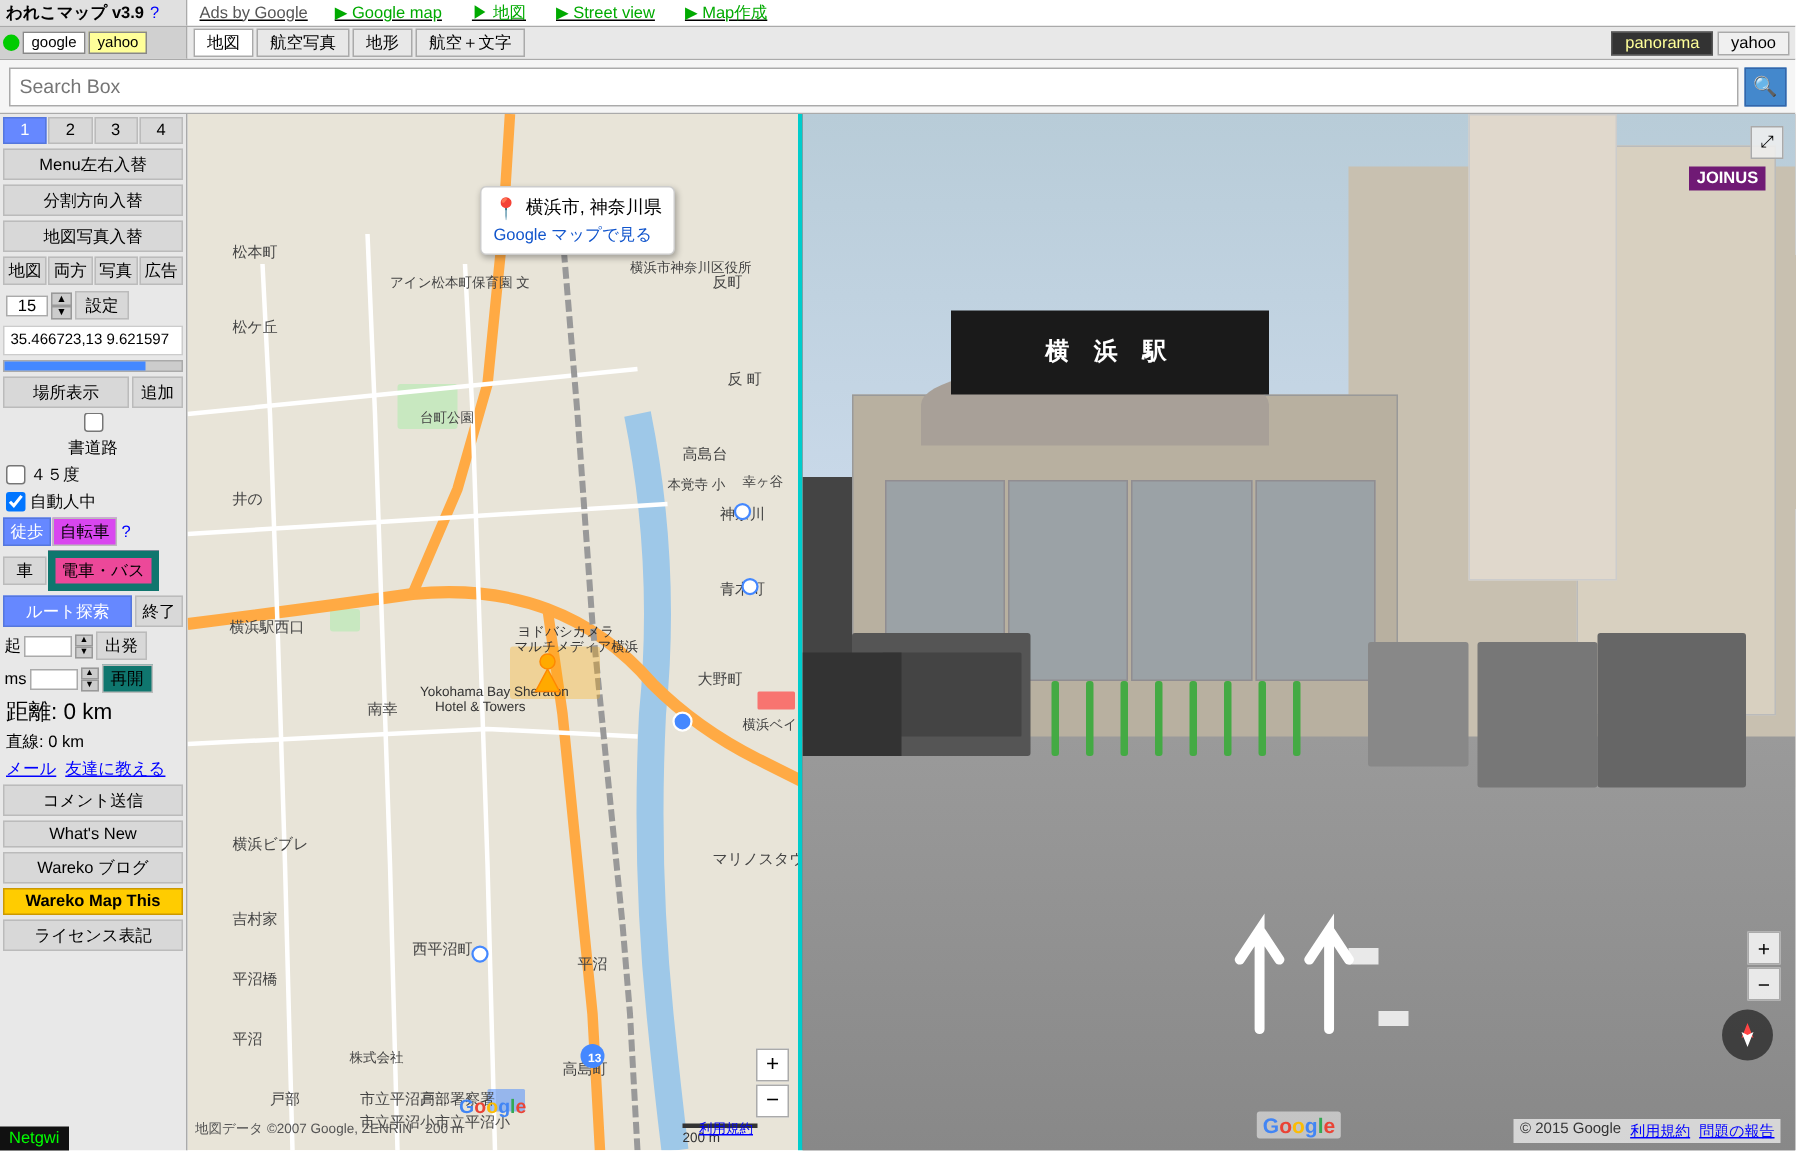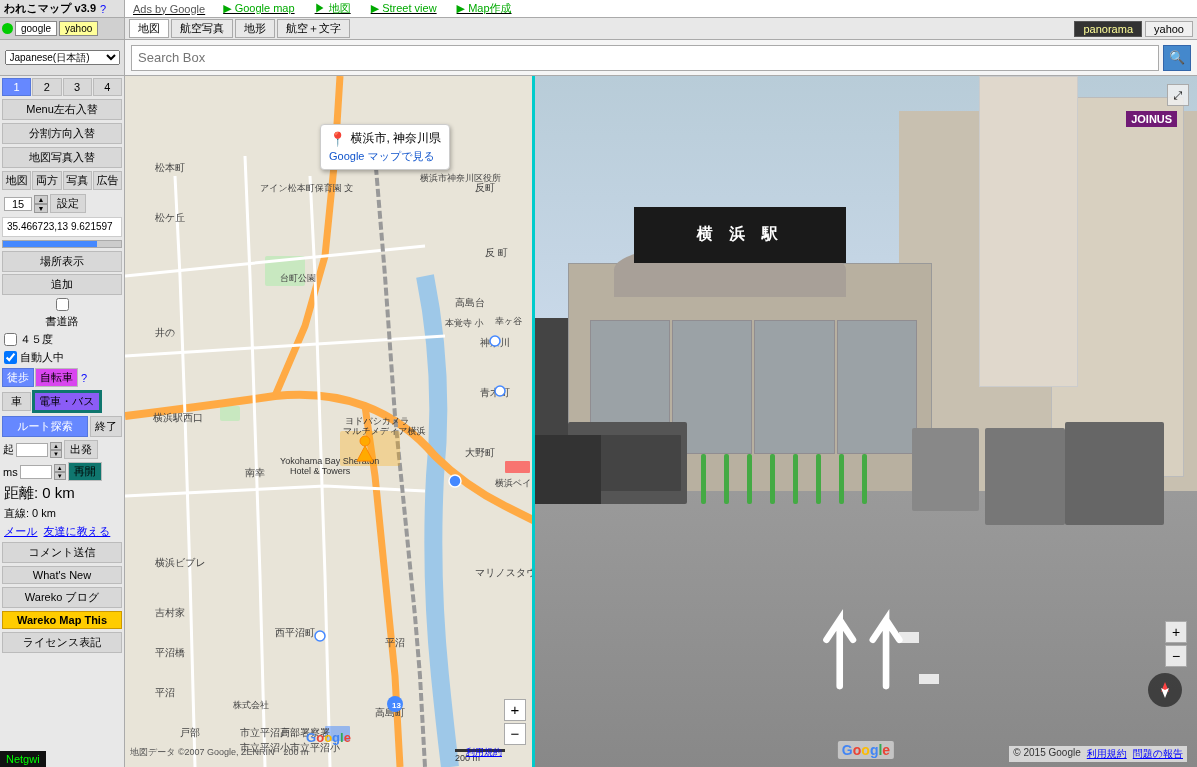--- a/index.html
+++ b/index.html
@@ -72,25 +72,20 @@
     <button style="padding:1px 8px; font-size:11px; border:1px solid #aaa; background:#e8e8e8; cursor:pointer;text-align:right;">航空＋文字</button>
 
     <div style="margin-left:auto; display:flex; align-items:center; gap:3px;">
       <button style="padding:1px 8px; font-size:11px; border:1px solid #555; background:#333; color:#ffff99; cursor:pointer;">panorama</button>
       <button style="padding:1px 8px; font-size:11px; border:1px solid #aaa; background:#f0f0f0; cursor:pointer;">yahoo</button>
     </div>
   </div>
 </div>
 
 <div style="display:flex; height:36px; border-bottom:1px solid #aaa;">
-  <div style="width:125px; background:#e0e0e0; border-right:1px solid #aaa; display:flex; align-items:center; justify-content:center; flex-shrink:0;">
-    <select style="font-size:10px; width:115px;">
-      <option>Japanese(日本語)</option>
-    </select>
-  </div>
   <div style="flex:1; background:#f5f5f5; display:flex; align-items:center; padding:3px 6px; gap:4px;">
     <input type="text" style="flex: 1 1 0%; height: 26px; font-size: 13px; border: 1px solid rgb(170, 170, 170); padding: 2px 6px;" placeholder="Search Box">
     <button style="width:28px; height:26px; background:#4488cc; border:1px solid #3366aa; color:white; cursor:pointer; font-size:13px;">🔍</button>
   </div>
 </div>
 
 <div style="display:flex; height:calc(767px - 76px);">
 
   <div style="width:125px; background:#e8e8e8; border-right:1px solid #aaa; overflow-y:auto; flex-shrink:0; display:flex; flex-direction:column; gap:1px; padding:1px 0;">
 
@@ -121,21 +116,21 @@
       <button style="padding:1px 6px; font-size:11px; cursor:pointer; background:#d8d8d8; border:1px solid #bbb;">設定</button>
     </div>
 
     <div style="font-size:10px; padding:2px 4px; background:white; border:1px solid #ccc; margin:1px 2px; line-height:1.4;">35.466723,13
 9.621597</div>
 
     <div style="height:8px; background:#ccc; border:1px solid #aaa; margin:1px 2px;">
       <div style="height:100%; width:80%; background:#4488ff;"></div>
     </div>
 
-    <div style="display:flex; padding:1px 2px; gap:2px;flex-direction:column;">
+    <div style="display:flex; padding:1px 2px; gap:2px;">
       <button style="flex:1; padding:2px 0; font-size:11px; background:#d8d8d8; border:1px solid #bbb; cursor:pointer;">場所表示</button>
       <button style="padding:2px 5px; font-size:11px; background:#d8d8d8; border:1px solid #bbb; cursor:pointer;">追加</button>
     </div>
 
     <div style="display:flex; align-items:center; padding:1px 4px; gap:3px; font-size:11px;flex-direction:column;">
       <input type="checkbox" style="margin: 0px;">
       <label>書道路</label>
     </div>
     <div style="display:flex; align-items:center; padding:1px 4px; gap:3px; font-size:11px;">
       <input type="checkbox" style="margin: 0px;">
@@ -146,21 +141,21 @@
       <label>自動人中</label>
     </div>
 
     <div style="display:flex; align-items:center; padding:1px 2px; gap:1px; flex-wrap:wrap;">
       <button style="padding:1px 4px; font-size:11px; cursor:pointer; background:#6688ff; color:white; border:1px solid #5577dd;">徒歩</button>
       <button style="padding:1px 4px; font-size:11px; cursor:pointer; background:#d946ef; border:1px solid #bbb;">自転車</button>
       <span style="color:blue; cursor:pointer; font-size:11px; padding:0 2px;">?</span>
     </div>
     <div style="display:flex; align-items:center; padding:1px 2px; gap:1px;">
       <button style="padding:1px 8px; font-size:11px; cursor:pointer; background:#d8d8d8; border:1px solid #bbb;">車</button>
-      <button style="padding:1px 4px; font-size:11px; cursor:pointer; background:#8b5cf6; border:3px solid #0f766e;">電車・バス</button>
+      <button style="padding:1px 4px; font-size:11px; cursor:pointer; background:#ec4899; border:5px solid #0f766e;">電車・バス</button>
     </div>
 
     <div style="display:flex; padding:1px 2px; gap:2px;">
       <button style="flex:1; padding:2px 0; font-size:11px; cursor:pointer; background:#6688ff; color:white; border:1px solid #5577dd;">ルート探索</button>
       <button style="padding:2px 4px; font-size:11px; cursor:pointer; background:#d8d8d8; border:1px solid #bbb;">終了</button>
     </div>
 
     <div style="display:flex; align-items:center; padding:1px 3px; gap:2px; font-size:11px;">
       <span>起</span>
       <input type="text" style="width: 32px; font-size: 11px; border: 1px solid rgb(170, 170, 170); text-align: center;">

